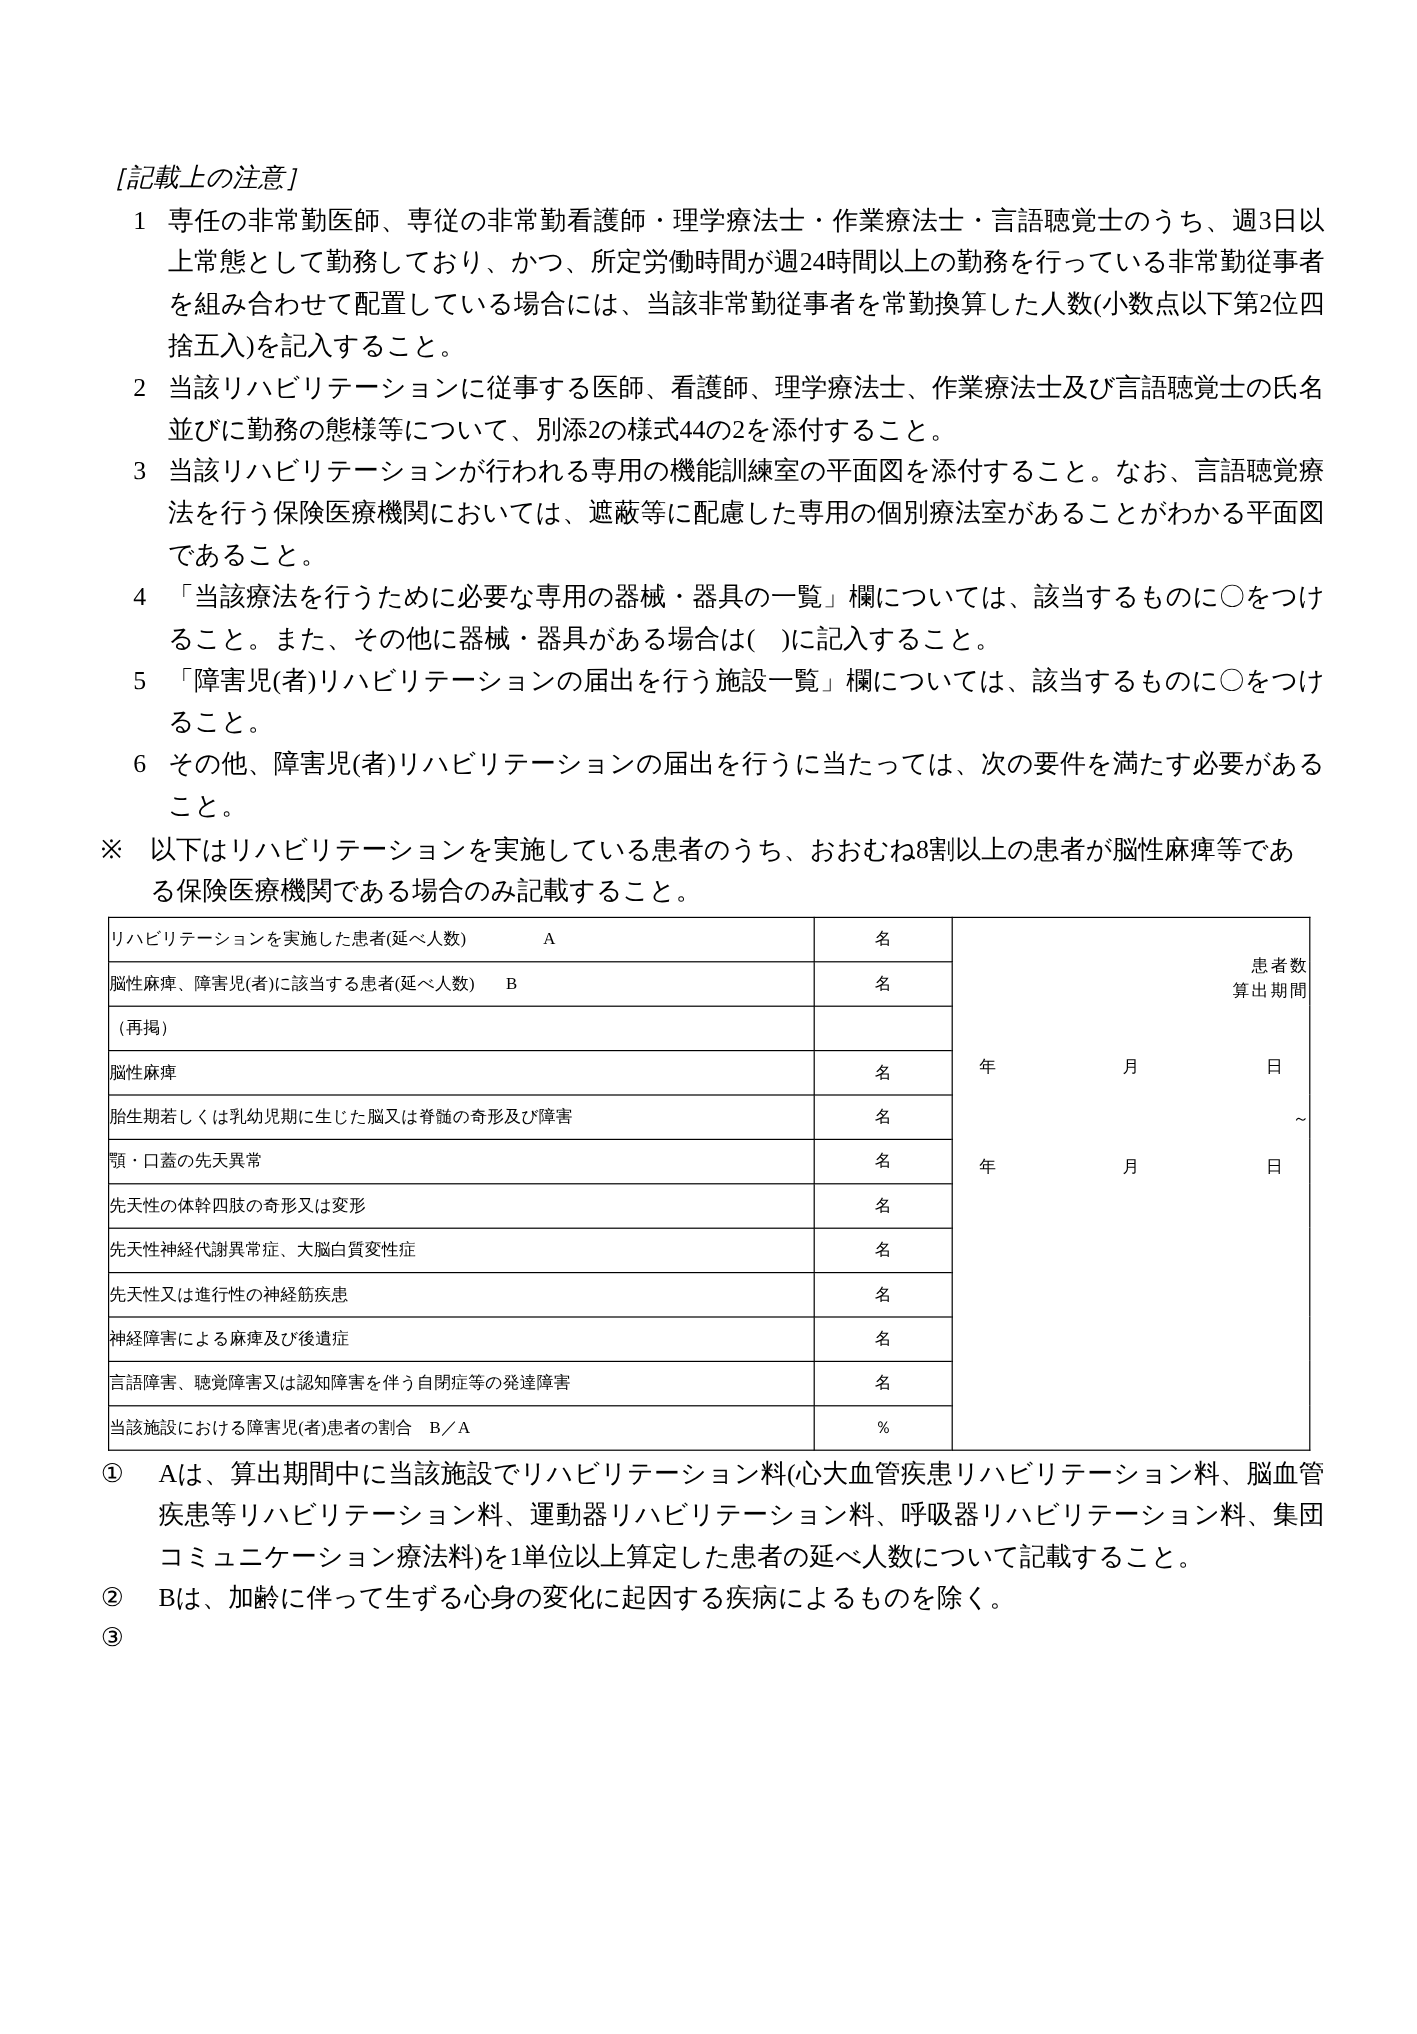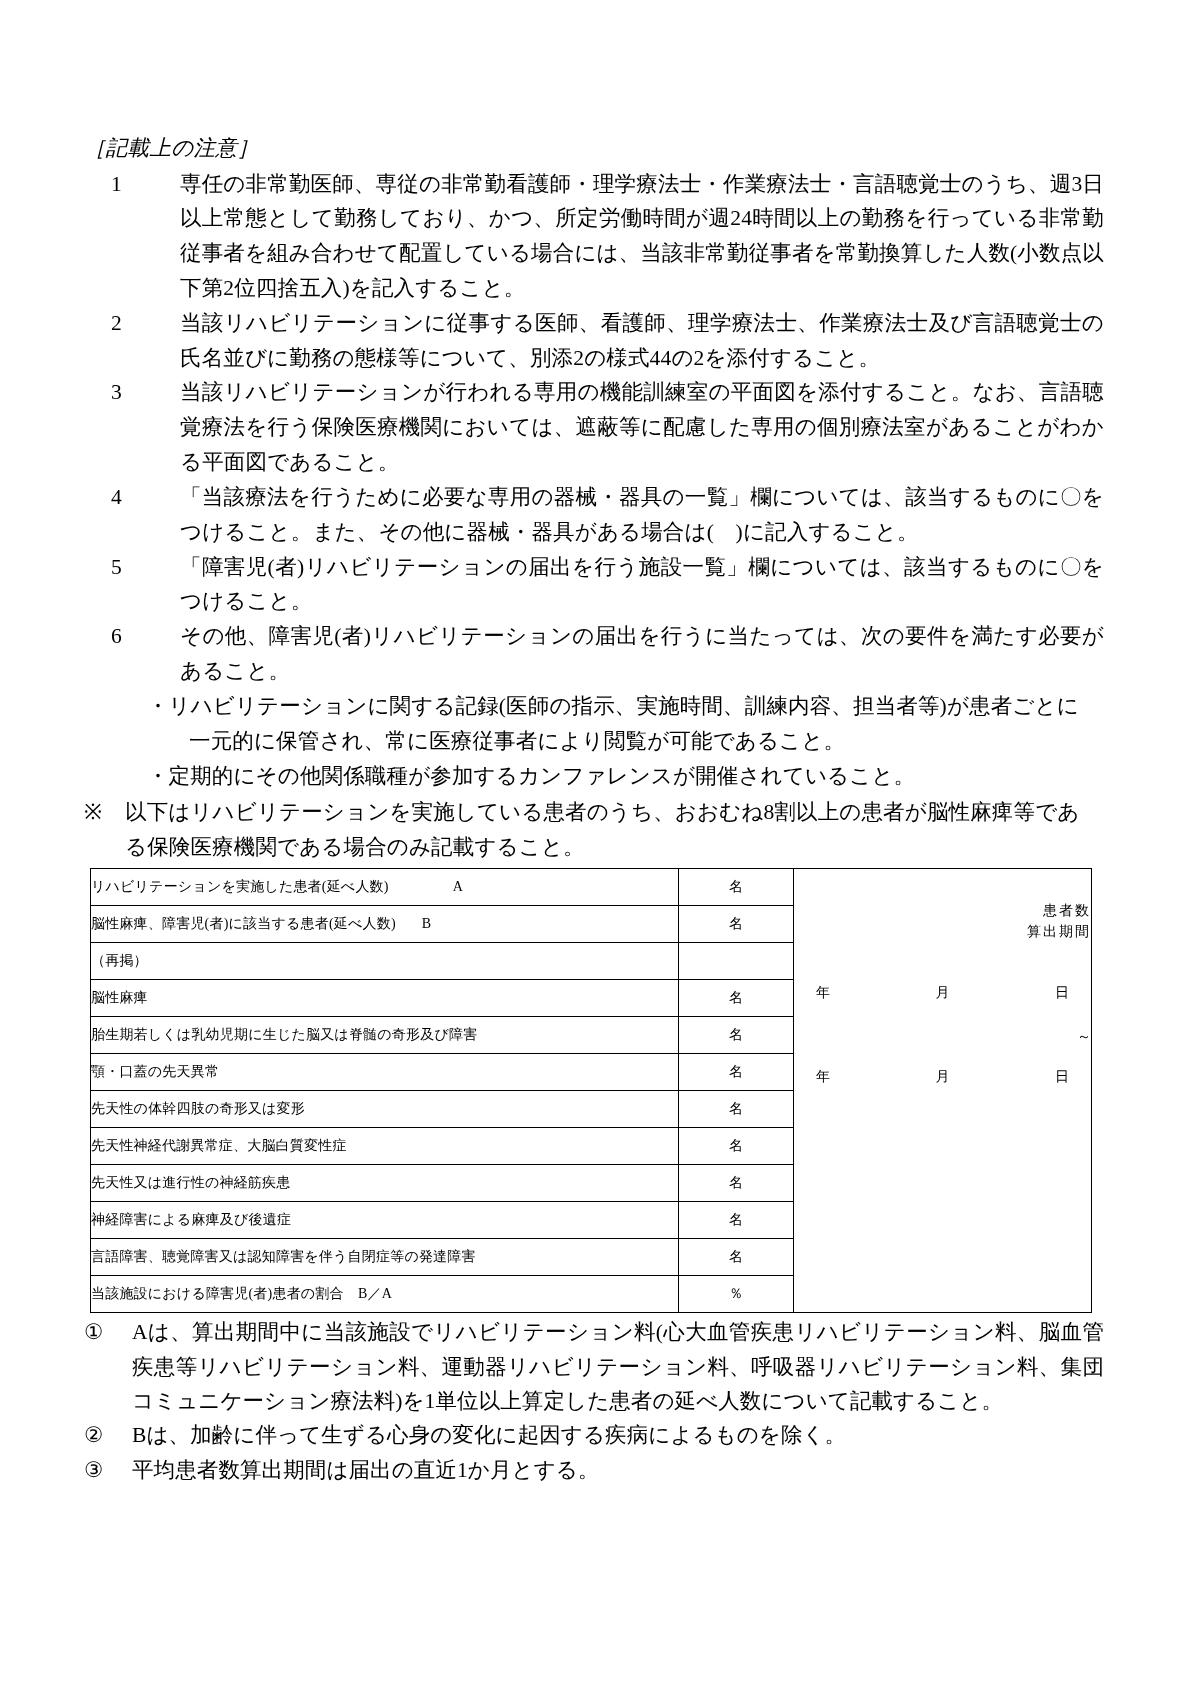--- a/index.html
+++ b/index.html
@@ -55,21 +55,20 @@
     text-align: justify;
     text-justify: inter-character;
   }
   .note-item .num {
     position: absolute;
     left: 27px;
     top: 0;
   }
   .note-item .body {
     display: block;
-    margin-left: 40px;
   }
 
   .sub-list {
     margin: 0;
     padding: 0;
     list-style: none;
   }
   .sub-item {
     position: relative;
     font-size: 21.5px;
@@ -229,29 +228,20 @@
       <li class="note-item">
         <span class="num">5</span>
         <span class="body">「障害児(者)リハビリテーションの届出を行う施設一覧」欄については、該当するものに〇をつけること。</span>
       </li>
       <li class="note-item">
         <span class="num">6</span>
         <span class="body">その他、障害児(者)リハビリテーションの届出を行うに当たっては、次の要件を満たす必要があること。</span>
       </li>
     </ul>
 
-    <ul class="sub-list">
-      <li class="sub-item">
-        <span class="dot">・</span><span>リハビリテーションに関する記録(医師の指示、実施時間、訓練内容、担当者等)が患者ごとに</span>
-        <span class="cont">一元的に保管され、常に医療従事者により閲覧が可能であること。</span>
-      </li>
-      <li class="sub-item">
-        <span class="dot">・</span><span>定期的にその他関係職種が参加するカンファレンスが開催されていること。</span>
-      </li>
-    </ul>
 
     <div class="kome">
       <span class="mark">※</span>
       <span>以下はリハビリテーションを実施している患者のうち、おおむね8割以上の患者が脳性麻痺等であ</span>
       <span class="l2">る保険医療機関である場合のみ記載すること。</span>
     </div>
 
     <div class="tbl-wrap">
       <table class="form">
         <tbody>
@@ -330,18 +320,17 @@
       <li class="foot-item">
         <span class="fnum">①</span>
         <span>Aは、算出期間中に当該施設でリハビリテーション料(心大血管疾患リハビリテーション料、脳血管疾患等リハビリテーション料、運動器リハビリテーション料、呼吸器リハビリテーション料、集団コミュニケーション療法料)を1単位以上算定した患者の延べ人数について記載すること。</span>
       </li>
       <li class="foot-item nowrapline">
         <span class="fnum">②</span>
         <span>Bは、加齢に伴って生ずる心身の変化に起因する疾病によるものを除く。</span>
       </li>
       <li class="foot-item nowrapline">
         <span class="fnum">③</span>
-        <span>平均患者数算出期間は届出の直近1か月とする。</span>
       </li>
     </ul>
 
   </div>
 </div>
 
 </body></html>

